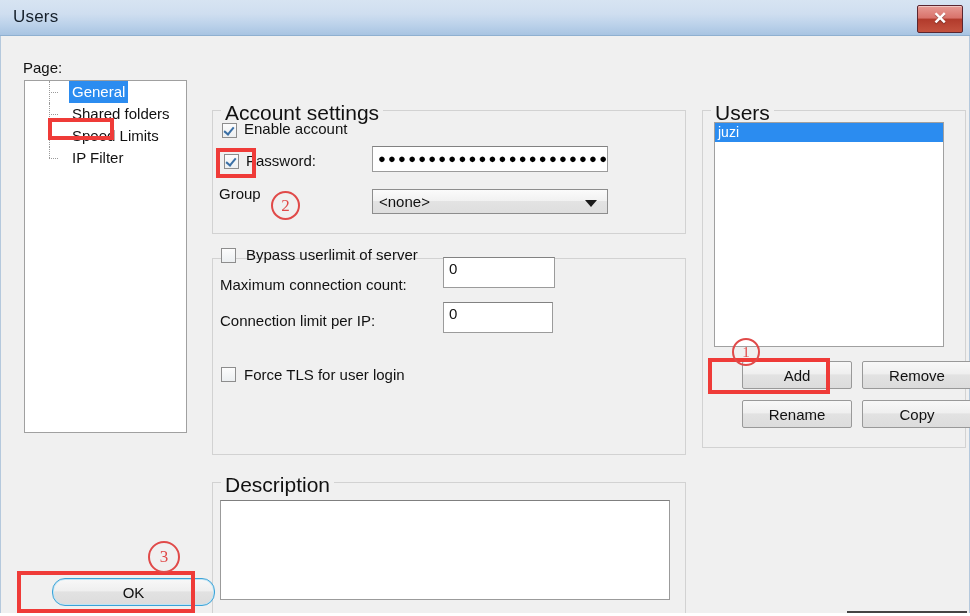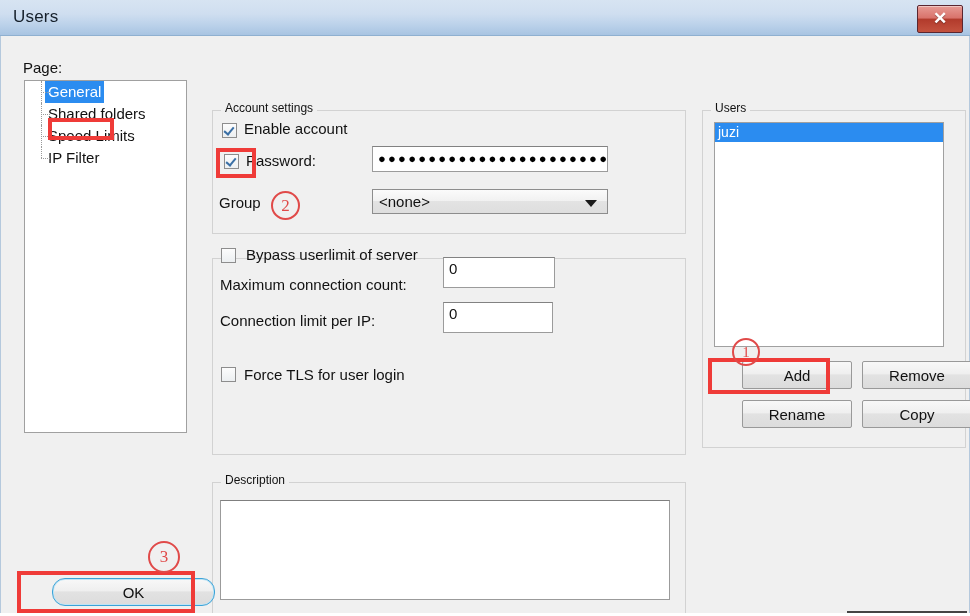--- a/index.html
+++ b/index.html
@@ -80,23 +80,24 @@
     border: 1px solid #a0a0a0;
     box-sizing: border-box;
     overflow: hidden;
   }
   .tree-item {
     position: relative;
     height: 22px;
     line-height: 22px;
     font-size: 15px;
     color: #111;
-    padding-left: 20px;
+    padding-left: 36px;
     white-space: nowrap;
     cursor: default;
+    margin-left: 8px;
   }
   .tree-item::before {
     content: "";
     position: absolute;
     left: 16px; top: 0;
     border-left: 1px dotted #9a9a9a;
     height: 22px;
   }
   .tree-item::after {
     content: "";
@@ -119,21 +120,21 @@
     position: absolute;
     border: 1px solid #d2d2d2;
     box-sizing: border-box;
     background: transparent;
   }
   .group-title {
     position: absolute;
     top: -10px; left: 8px;
     background: #f0f0f0;
     padding: 0 4px;
-    font-size: 12px;
+    font-size: 21px;
     color: #111;
     white-space: nowrap;
   }
   #grp-account  { left: 211px; top: 74px;  width: 474px; height: 124px; }
   #grp-limits   { left: 211px; top: 222px; width: 474px; height: 197px; }
   #grp-desc     { left: 211px; top: 446px; width: 474px; height: 165px; }
   #grp-users    { left: 701px; top: 74px;  width: 264px; height: 338px; }
   
   .cbx {
     position: absolute;
@@ -335,21 +336,21 @@
     <div class="group" id="grp-account">
       <div class="group-title">Account settings</div>
     </div>
     <div class="cbx checked" style="left:221px; top:87px;"></div>
     <div class="lbl" style="left:243px; top:84px;">Enable account</div>
 
     <div class="cbx checked" style="left:223px; top:118px;"></div>
     <div class="lbl" style="left:245px; top:116px;">Password:</div>
     <div class="tinput pw-dots" style="left:371px; top:110px; width:236px; height:26px;">●●●●●●●●●●●●●●●●●●●●●●●●</div>
 
-    <div class="lbl" style="left:218px; top:158px;">Group</div>
+    <div class="lbl" style="left:218px; top:149px;">Group</div>
     <div class="combo" style="left: 371px; width: 236px; top: 153px;" id="group-combo">
       <div class="combo-text">&lt;none&gt;</div>
       <div class="combo-arrow"></div>
     </div>
 
     <div class="group" id="grp-limits"></div>
     <div class="cbx" style="left:220px; top:212px;"></div>
     <div class="lbl" style="left:245px; top:210px;">Bypass userlimit of server</div>
 
     <div class="lbl" style="left:219px; top:240px;">Maximum connection count:</div>

